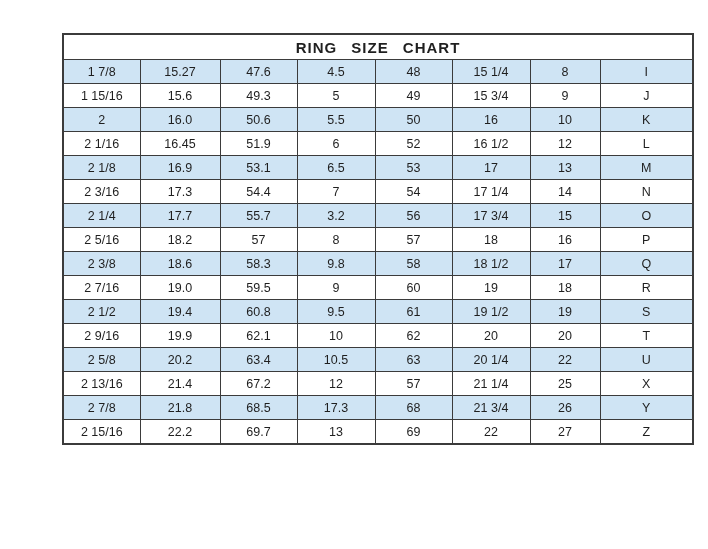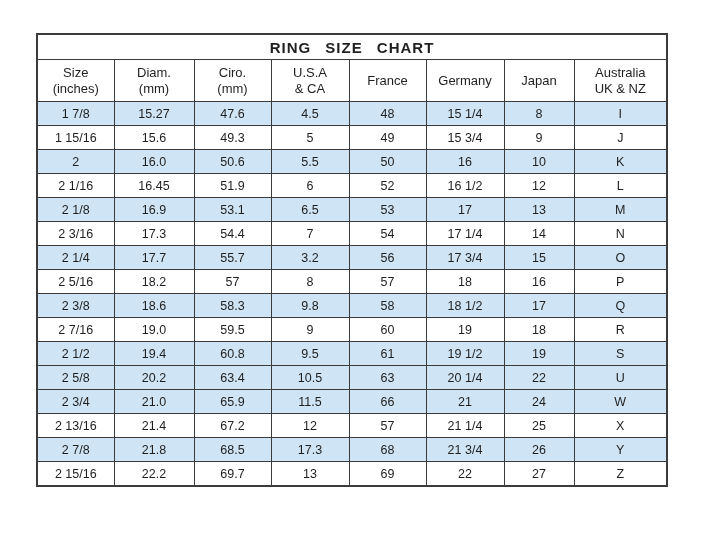--- a/index.html
+++ b/index.html
@@ -26,20 +26,21 @@
     border-collapse:collapse;
     width:630px;
     table-layout:fixed;
     background:#ffffff;
   }
   table, th, td{
     border:1px solid var(--border-color);
   }
   table{
     border-width:2px;
+    margin-left:26px;
   }
   th.title-cell{
     height:22px;
     font-size:15px;
     font-weight:bold;
     letter-spacing:1px;
     word-spacing:9px;
     text-align:center;
     padding:1px 0;
     background:#ffffff;
@@ -80,30 +81,20 @@
       <col style="width:78px">
       <col style="width:77px">
       <col style="width:78px">
       <col style="width:70px">
       <col style="width:93px">
     </colgroup>
     <thead>
       <tr>
         <th class="title-cell" colspan="8">RING SIZE CHART</th>
       </tr>
-      <tr id="header-row">
-          <th class="col-header">Size<br>(inches)</th>
-          <th class="col-header">Diam.<br>(mm)</th>
-          <th class="col-header">Ciro.<br>(mm)</th>
-          <th class="col-header">U.S.A<br>&amp; CA</th>
-          <th class="col-header">France</th>
-          <th class="col-header">Germany</th>
-          <th class="col-header">Japan</th>
-          <th class="col-header">Australia<br>UK &amp; NZ</th>
-        </tr>
     </thead>
     <tbody id="table-body">
         <tr class="alt">
           <td>1 7/8</td>
           <td>15.27</td>
           <td>47.6</td>
           <td>4.5</td>
           <td>48</td>
           <td>15 1/4</td>
           <td>8</td>
@@ -202,40 +193,40 @@
         <tr class="alt">
           <td>2 1/2</td>
           <td>19.4</td>
           <td>60.8</td>
           <td>9.5</td>
           <td>61</td>
           <td>19 1/2</td>
           <td>19</td>
           <td>S</td>
         </tr>
+        <tr>
+          <td>2 9/16</td>
+          <td>19.9</td>
+          <td>62.1</td>
+          <td>10</td>
+          <td>62</td>
+          <td>20</td>
+          <td>20</td>
+          <td>T</td>
+        </tr>
         <tr class="alt">
           <td>2 5/8</td>
           <td>20.2</td>
           <td>63.4</td>
           <td>10.5</td>
           <td>63</td>
           <td>20 1/4</td>
           <td>22</td>
           <td>U</td>
         </tr>
-        <tr class="alt">
-          <td>2 3/4</td>
-          <td>21.0</td>
-          <td>65.9</td>
-          <td>11.5</td>
-          <td>66</td>
-          <td>21</td>
-          <td>24</td>
-          <td>W</td>
-        </tr>
         <tr>
           <td>2 13/16</td>
           <td>21.4</td>
           <td>67.2</td>
           <td>12</td>
           <td>57</td>
           <td>21 1/4</td>
           <td>25</td>
           <td>X</td>
         </tr>

